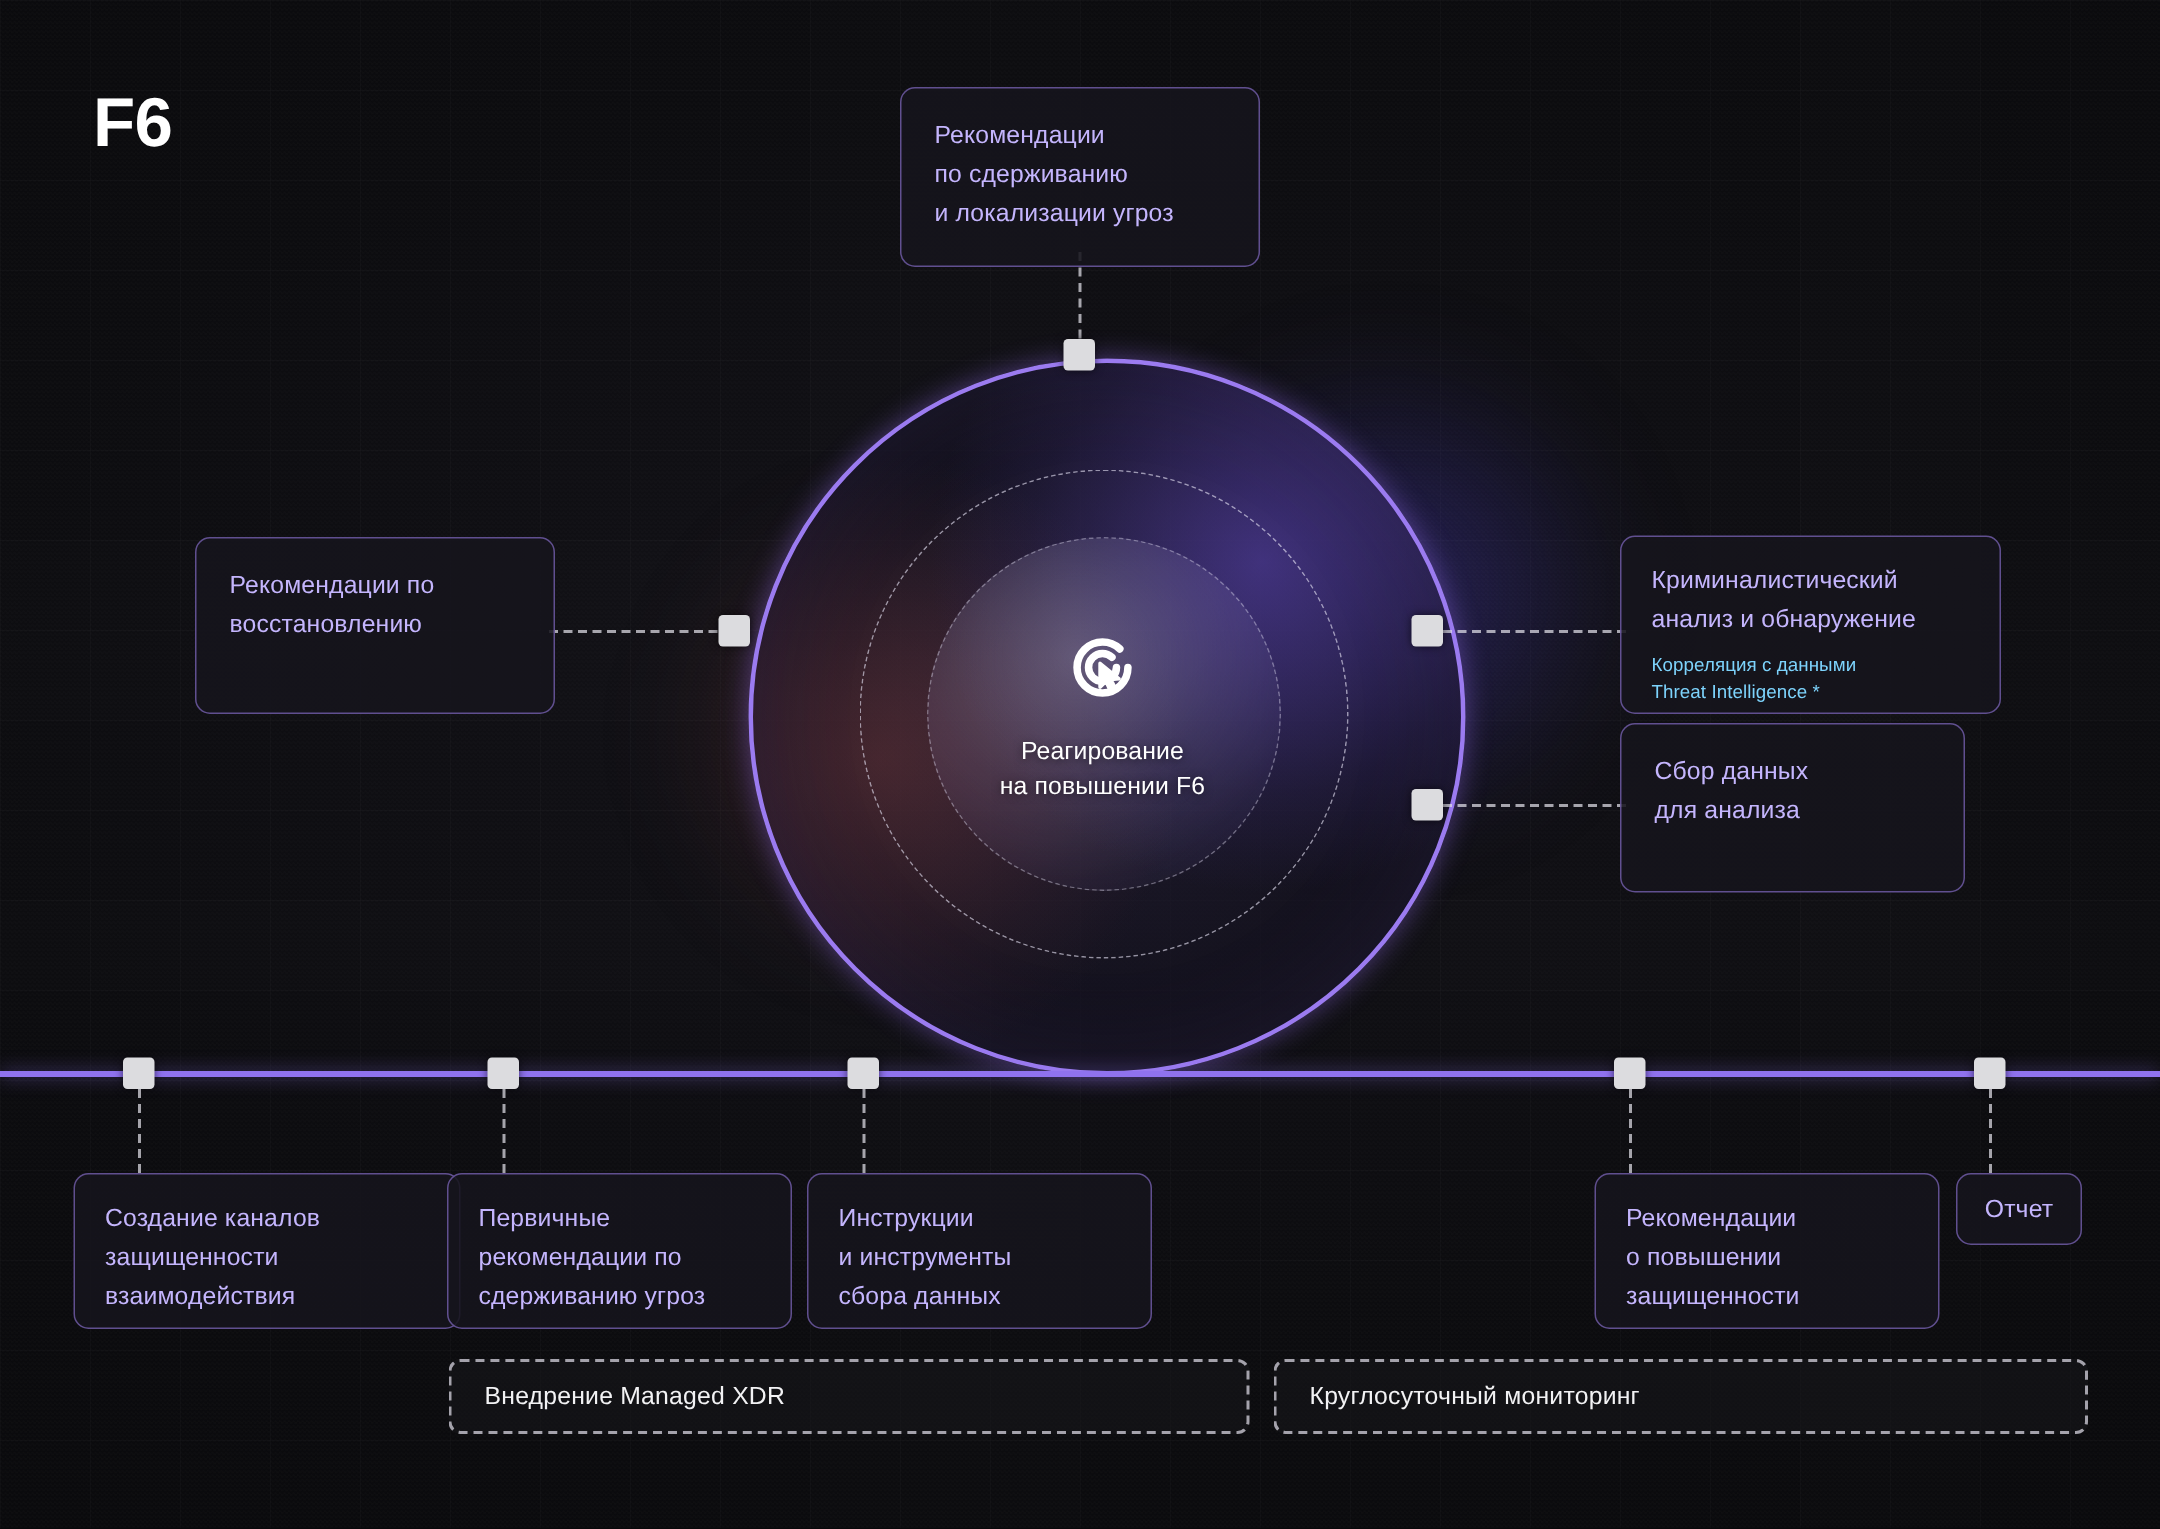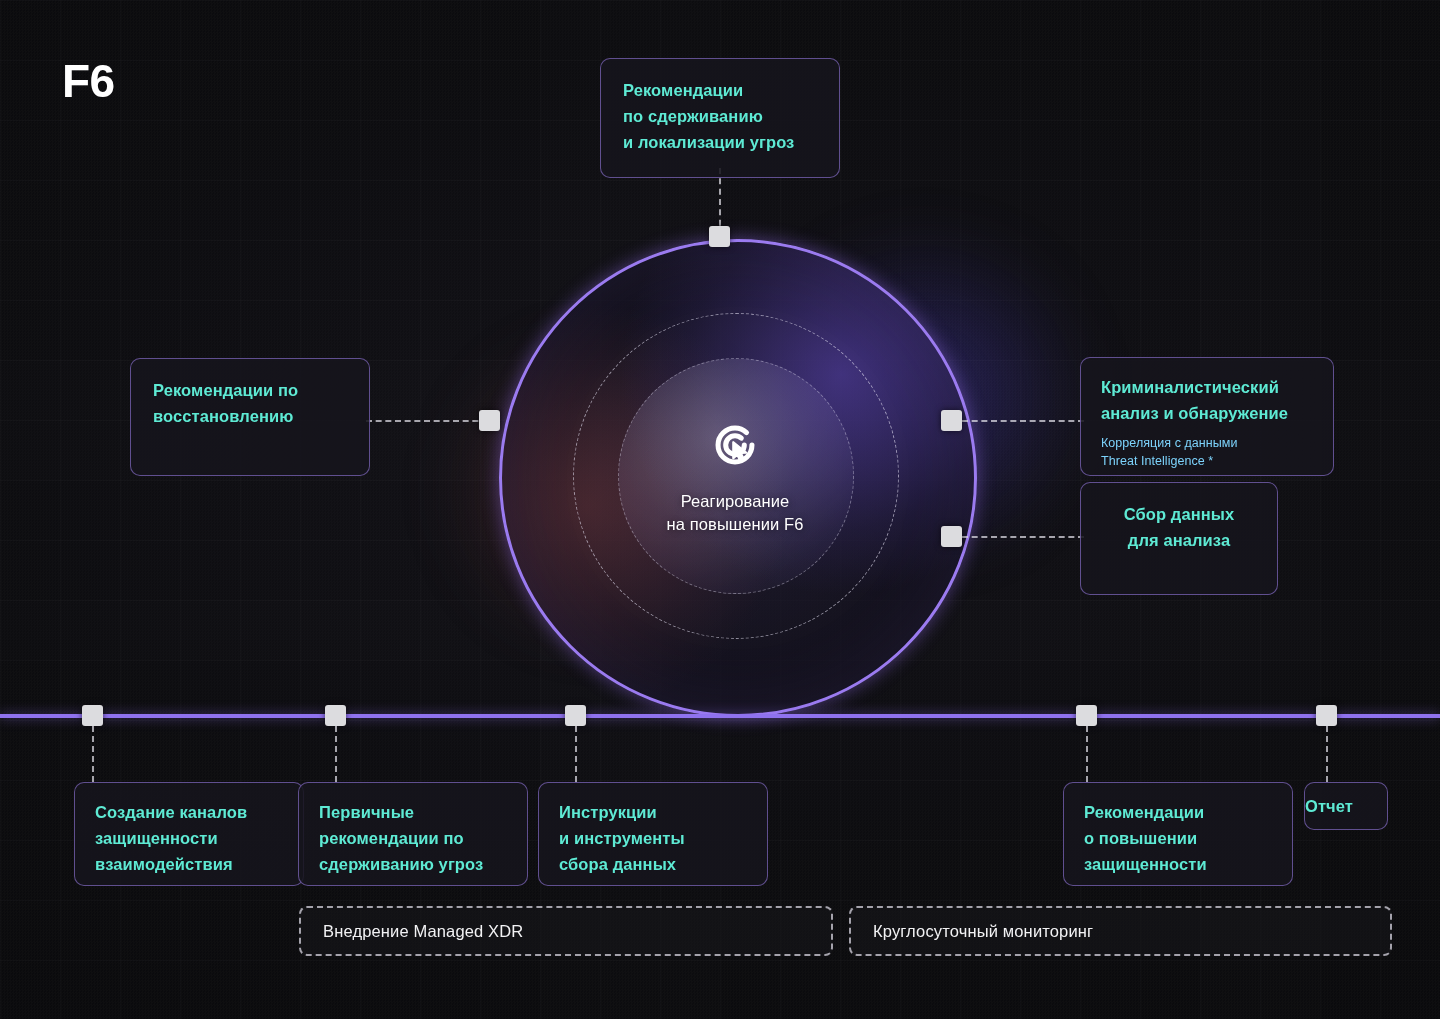--- a/index.html
+++ b/index.html
@@ -66,21 +66,21 @@
     box-shadow:0 0 6px rgba(0,0,0,.6);}
 
   
   .conn-v{position:absolute;width:0;border-left:2px dashed rgba(225,223,232,.72);}
   .conn-h{position:absolute;height:0;border-top:2px dashed rgba(225,223,232,.72);}
 
   
   .box{position:absolute;box-sizing:border-box;border:1px solid rgba(160,130,240,.55);
     border-radius:10px;background:rgba(22,21,29,.88);
     padding:18px 22px;}
-  .box-t{color:#5eead4;font-size:16.5px;line-height:1.58;font-weight:700;letter-spacing:.1px;}
+  .box-t{color:#c4b5fd;font-size:16.5px;line-height:1.58;font-weight:400;letter-spacing:.1px;}
   .box-sub{color:#7dd3fc;font-size:12.5px;line-height:1.42;margin-top:9px;letter-spacing:.05px;}
 
   .dbox{position:absolute;box-sizing:border-box;border:2px dashed rgba(222,220,230,.72);
     border-radius:8px;background:rgba(24,24,27,.55);display:flex;align-items:center;
     padding:0 22px;}
   .dbox-t{color:#f2f2f4;font-size:16.5px;letter-spacing:.15px;}
 
   .logo{position:absolute;left:62px;top:58px;color:#fff;font-size:46px;font-weight:700;letter-spacing:-.5px;line-height:1;}
 </style>
 </head>
@@ -163,28 +163,28 @@
     <div class="box-t">
       <div>Криминалистический</div>
       <div>анализ и обнаружение</div>
     </div>
     <div class="box-sub">
       <div>Корреляция с данными</div>
       <div>Threat Intelligence *</div>
     </div>
   </div>
 
-  <div class="box" style="left:1080px;top:482px;width:198px;height:113px;text-align:center;">
+  <div class="box" style="left:1080px;top:482px;width:230px;height:113px;">
     <div class="box-t">
       <div>Сбор данных</div>
       <div>для анализа</div>
     </div>
   </div>
 
-  <div class="box" style="left:74px;top:782px;width:230px;height:104px;padding:16px 20px;">
+  <div class="box" style="left:49px;top:782px;width:258px;height:104px;padding:16px 20px;">
     <div class="box-t">
       <div>Создание каналов</div>
       <div>защищенности</div>
       <div>взаимодействия</div>
     </div>
   </div>
 
   <div class="box" style="left:298px;top:782px;width:230px;height:104px;padding:16px 20px;">
     <div class="box-t">
       <div>Первичные</div>
@@ -202,21 +202,21 @@
   </div>
 
   <div class="box" style="left:1063px;top:782px;width:230px;height:104px;padding:16px 20px;">
     <div class="box-t">
       <div>Рекомендации</div>
       <div>о повышении</div>
       <div>защищенности</div>
     </div>
   </div>
 
-  <div class="box" style="left:1304px;top:782px;width:84px;height:48px;padding:0;display:flex;align-items:center;">
+  <div class="box" style="left:1304px;top:782px;width:84px;height:48px;padding:0;display:flex;align-items:center;justify-content:center;">
     <div class="box-t">Отчет</div>
   </div>
 
   <div class="dbox" style="left:849px;top:906px;width:543px;height:50px;">
     <span class="dbox-t">Круглосуточный мониторинг</span>
   </div>
 
   <div class="dbox" style="left:299px;top:906px;width:534px;height:50px;">
     <span class="dbox-t">Внедрение Managed XDR</span>
   </div>

